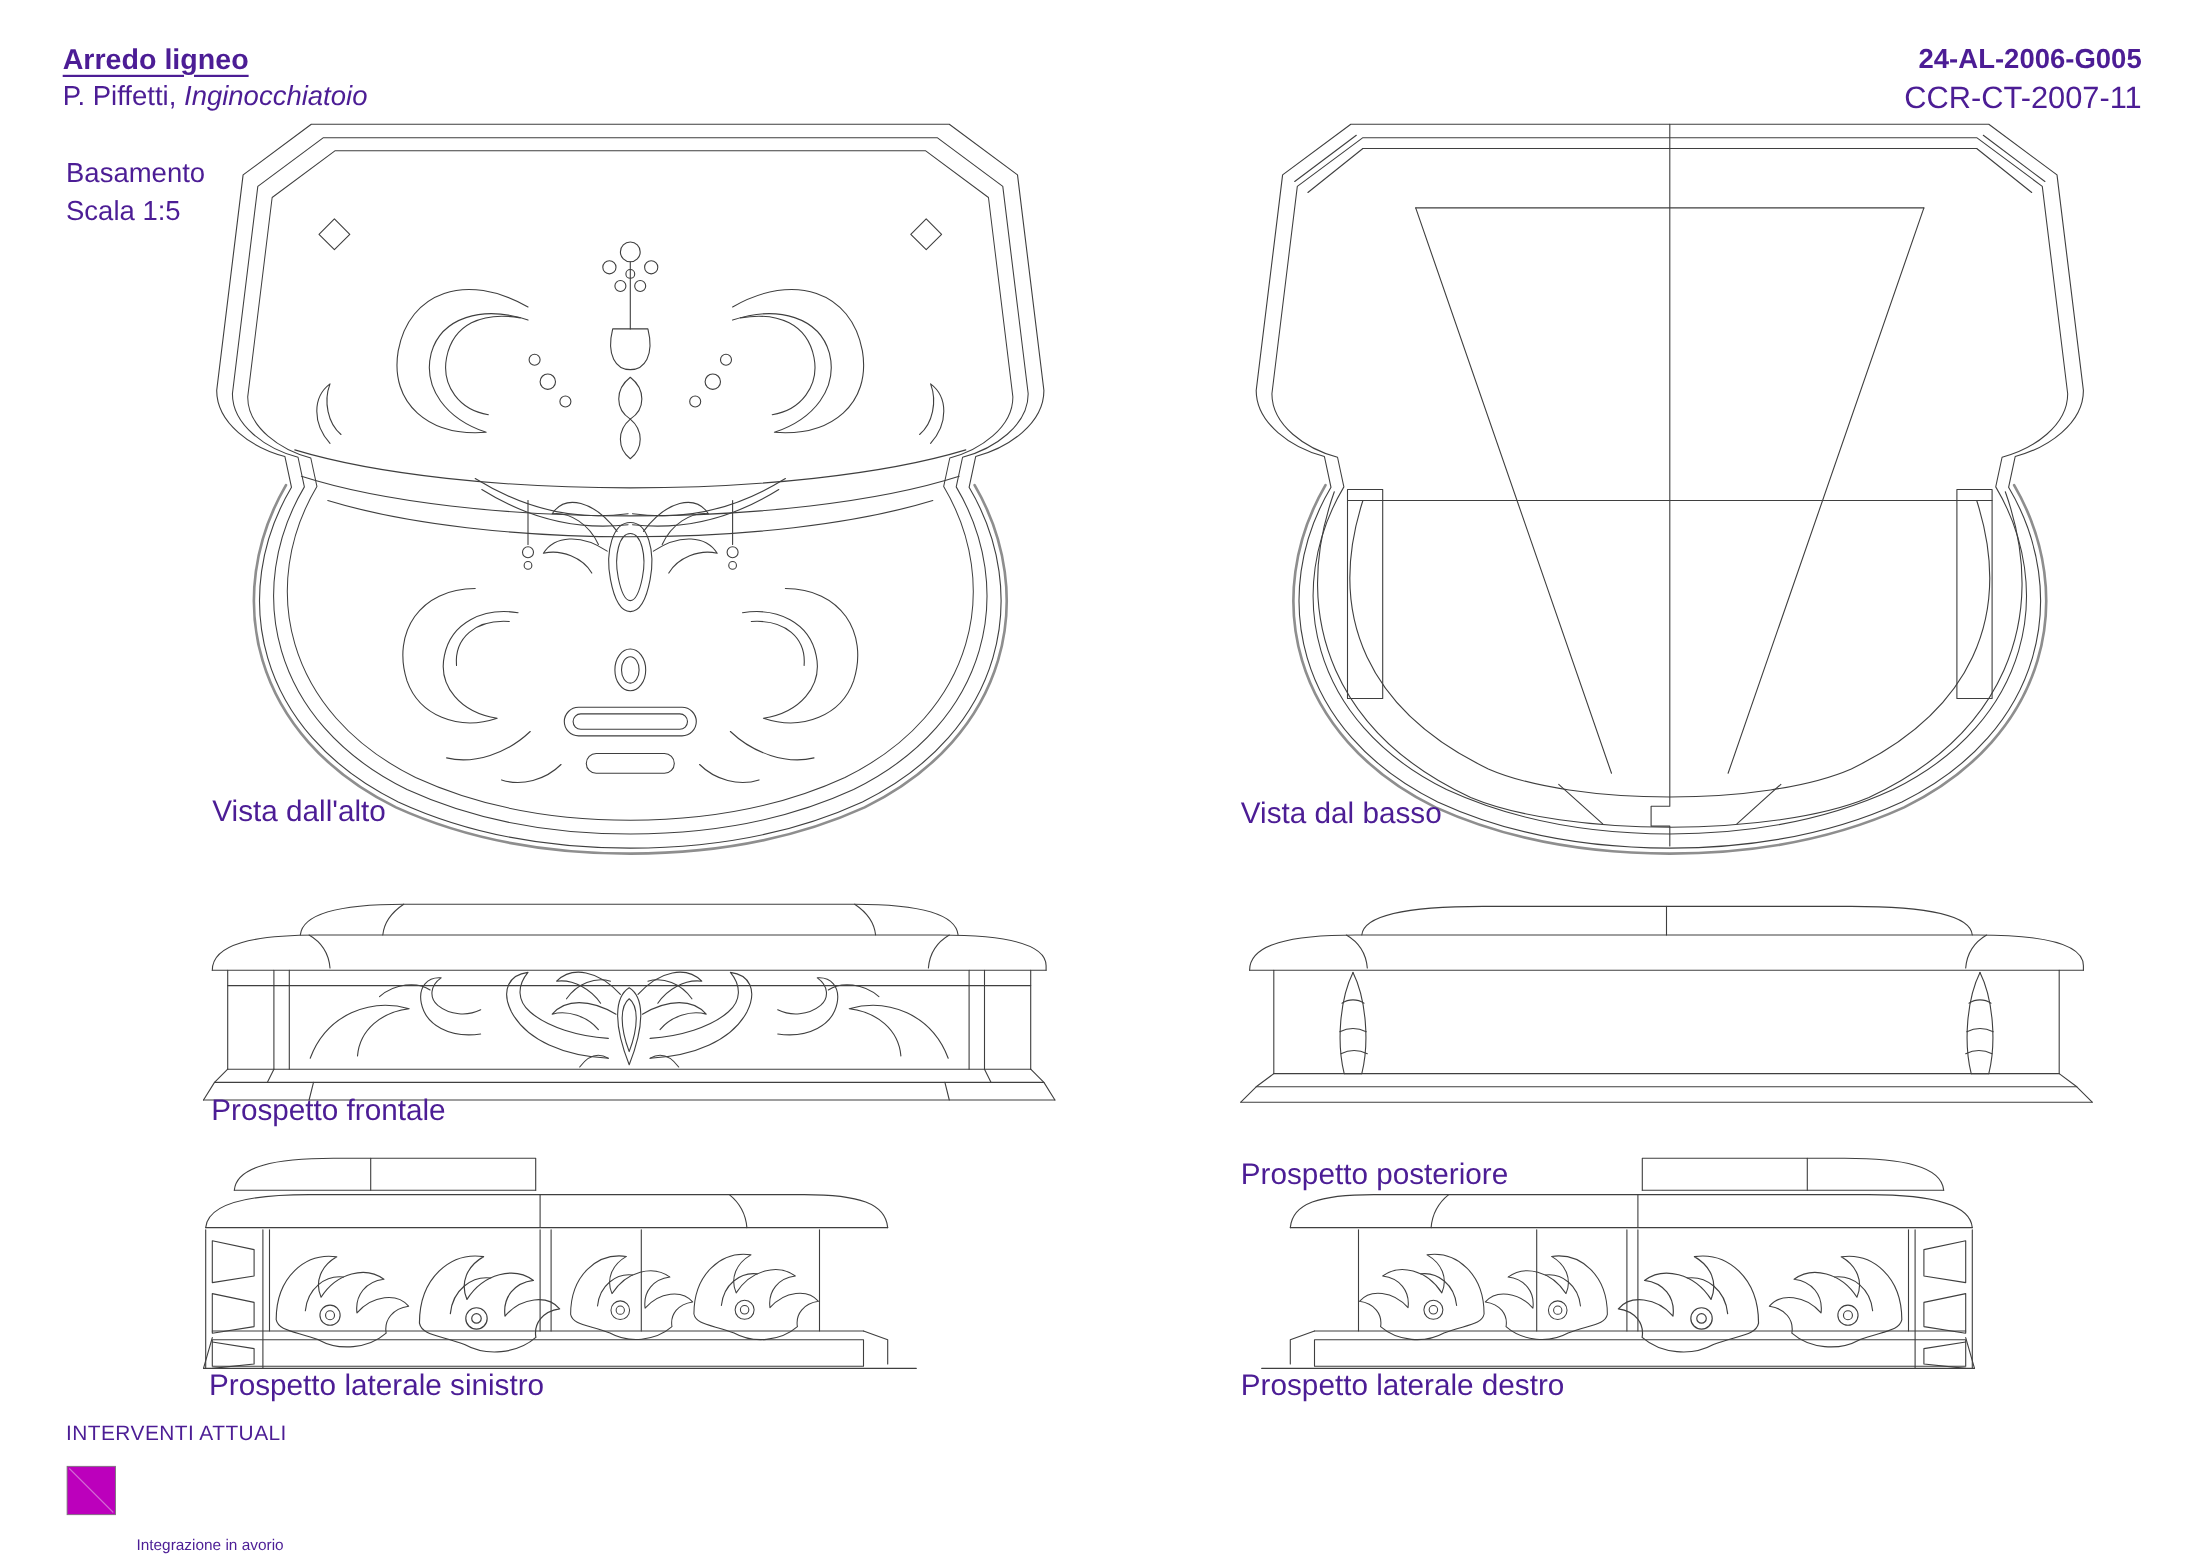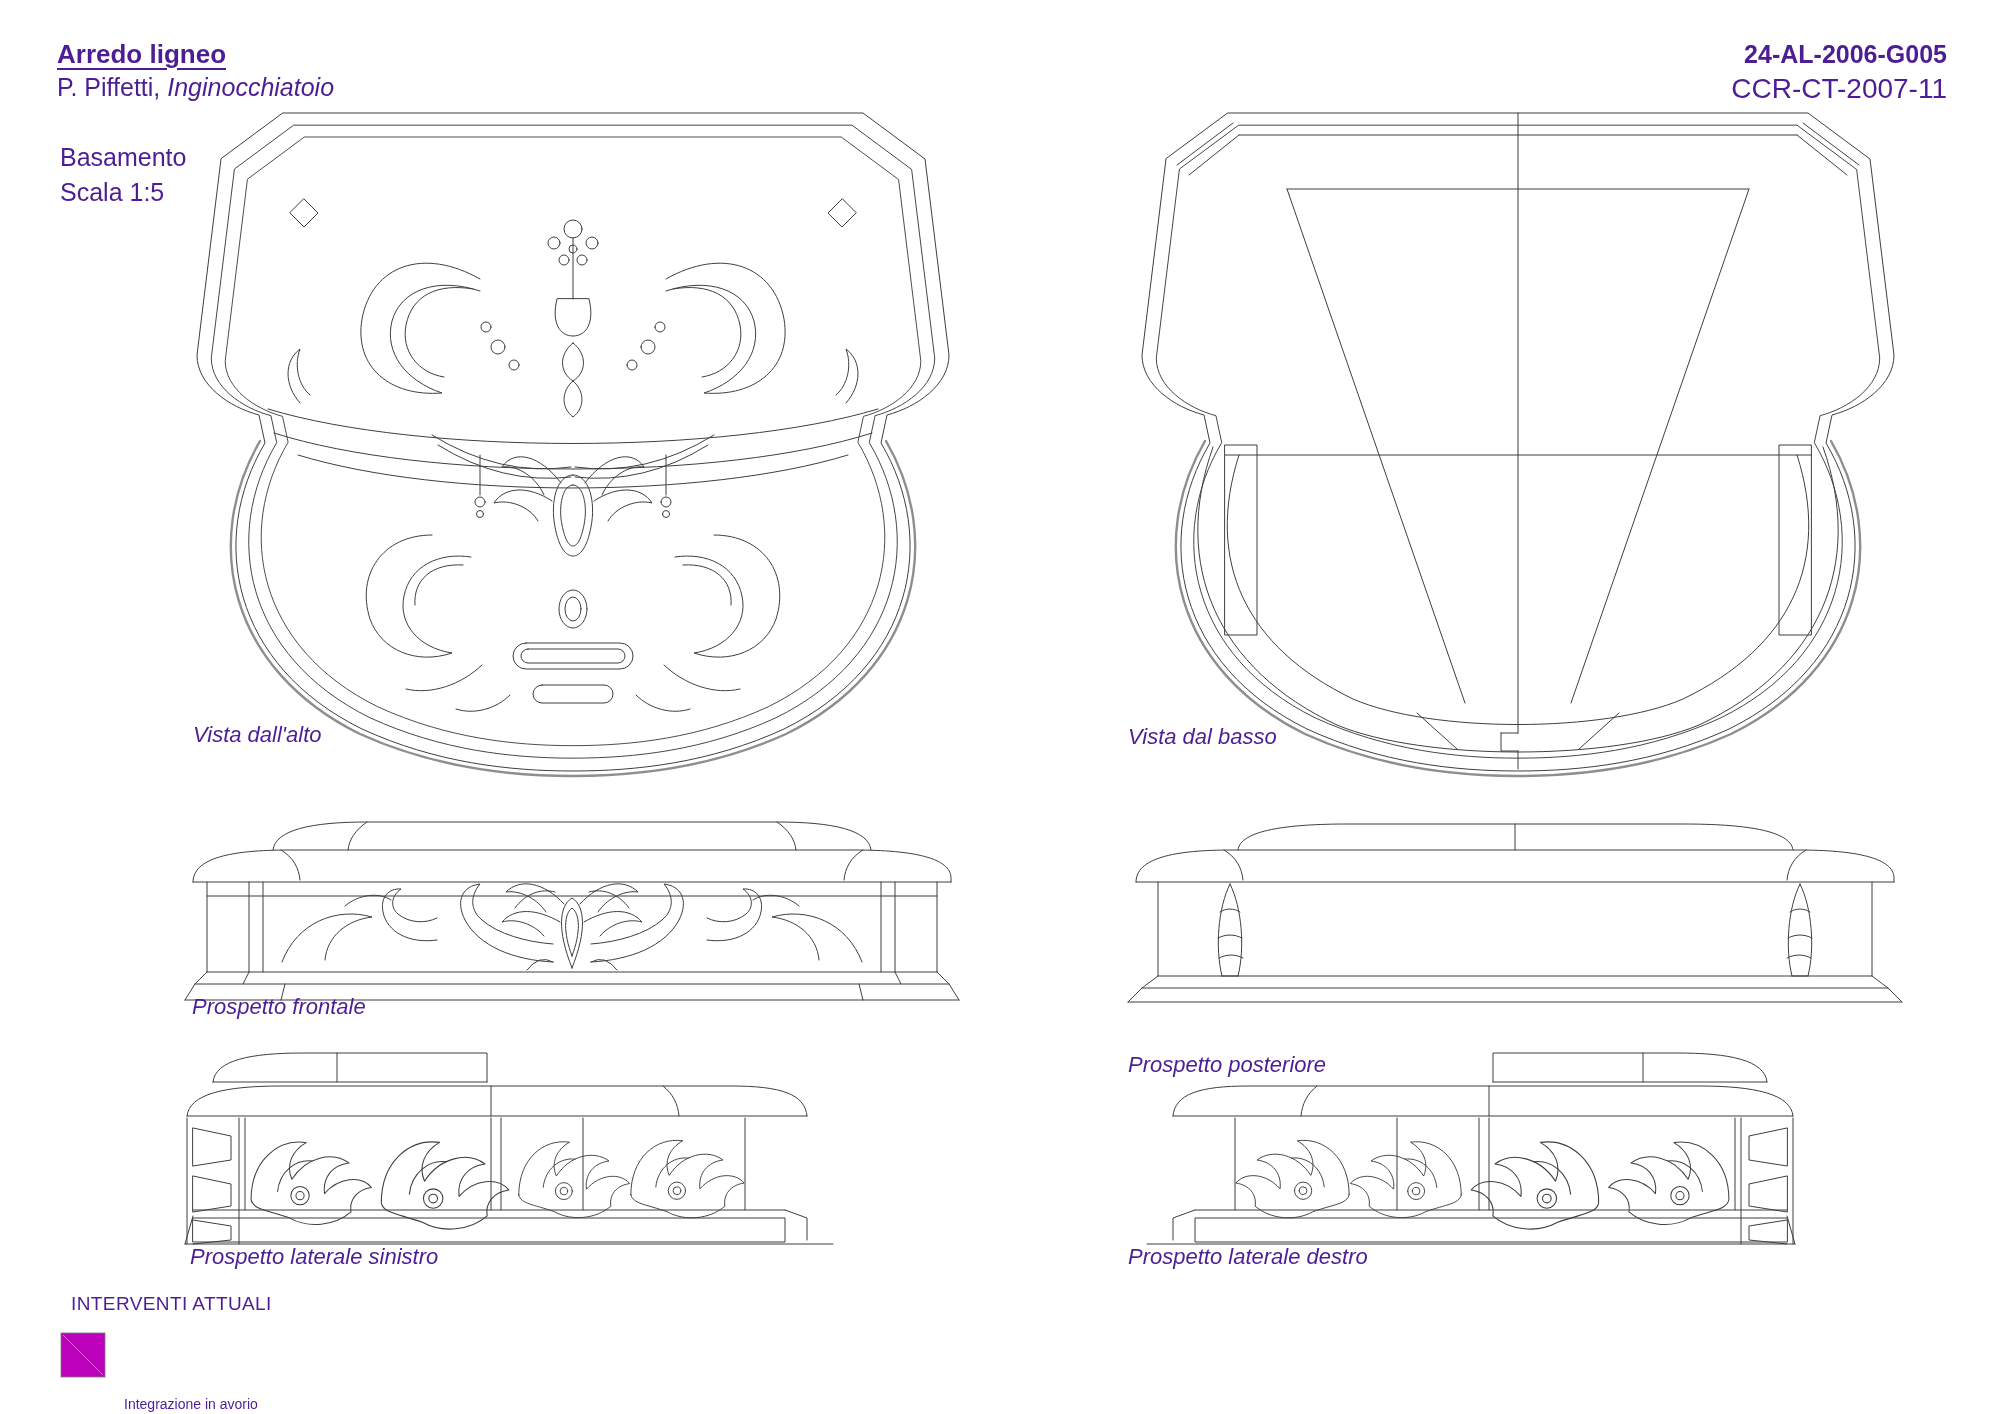--- a/index.html
+++ b/index.html
@@ -8,22 +8,22 @@
     font-family:"Liberation Sans", sans-serif;color:#4c1d95;overflow:hidden;
   }
   .abs{position:absolute;}
   .doc-title{font-size:26px;font-weight:bold;text-decoration:underline;text-decoration-thickness:2px;text-underline-offset:5px;line-height:1.25;}
   .doc-sub{font-size:25px;line-height:1.3;}
   .doc-sub .it{font-style:italic;}
   .doc-codes{text-align:right;line-height:1.3;}
   .doc-code-main{font-size:25px;font-weight:bold;}
   .doc-code-sub{font-size:28px;}
   .subject{font-size:25px;line-height:1.38;}
-  .caption{font-size:22px;font-style:italic;}
-  .legend-title{font-size:19px;letter-spacing:0.4px;margin-left:11px;}
+  .caption{font-size:27px;}
+  .legend-title{font-size:19px;letter-spacing:0.4px;}
   .legend-label{font-size:14px;margin-top:40px;}
   svg.draw path, svg.draw line, svg.draw circle, svg.draw ellipse, svg.draw rect, svg.draw polyline, svg.draw polygon{
     fill:none;stroke:#3f3f3f;stroke-width:1;stroke-linecap:round;stroke-linejoin:round;
   }
   svg.draw .thick{stroke:#8e8e8e;stroke-width:2.4;}
   svg.draw .mk{stroke:none;}
   svg.draw{overflow:visible;}
 </style>
 </head>
 <body>

